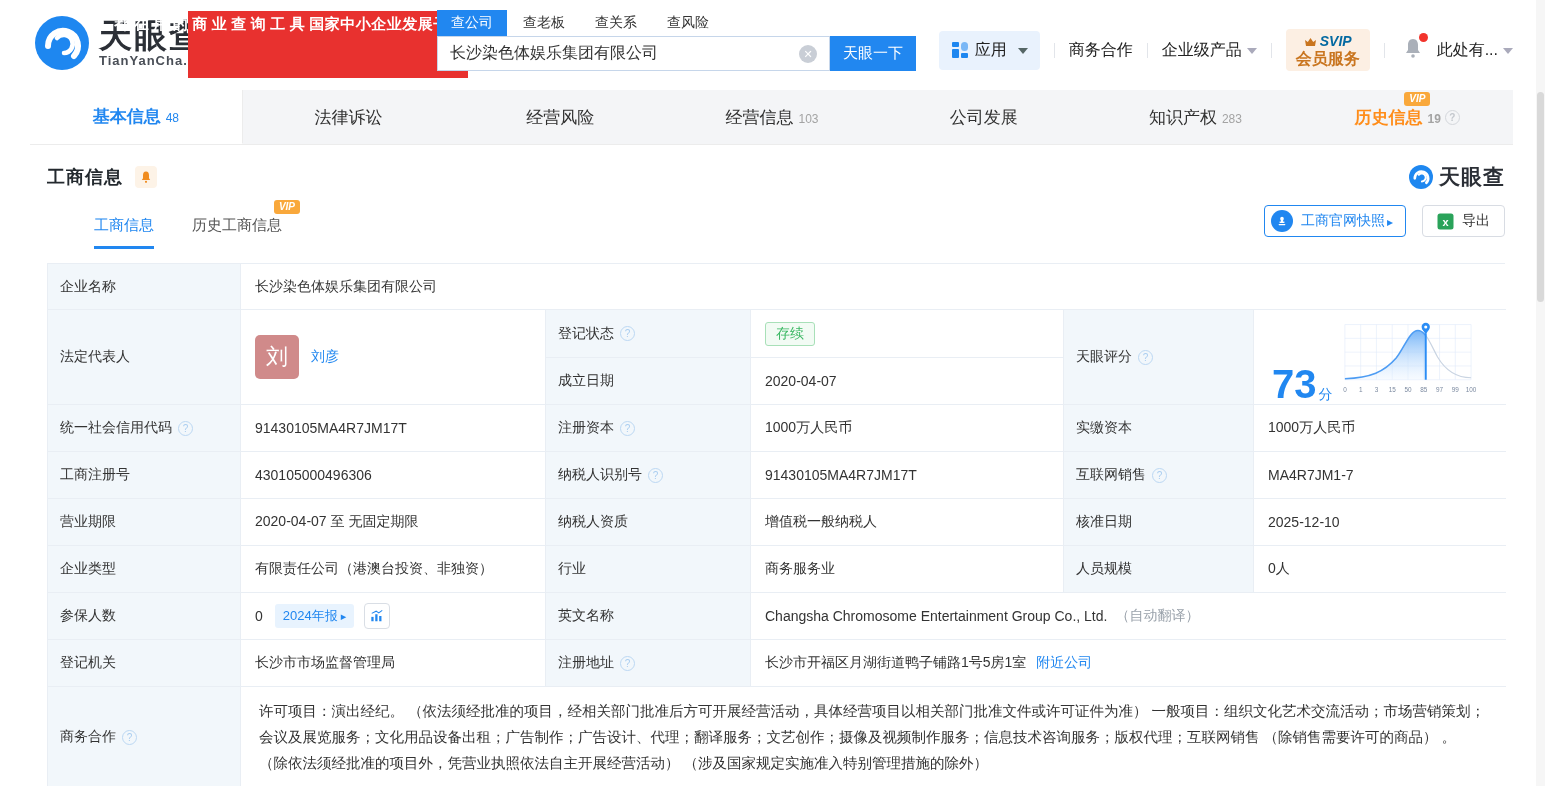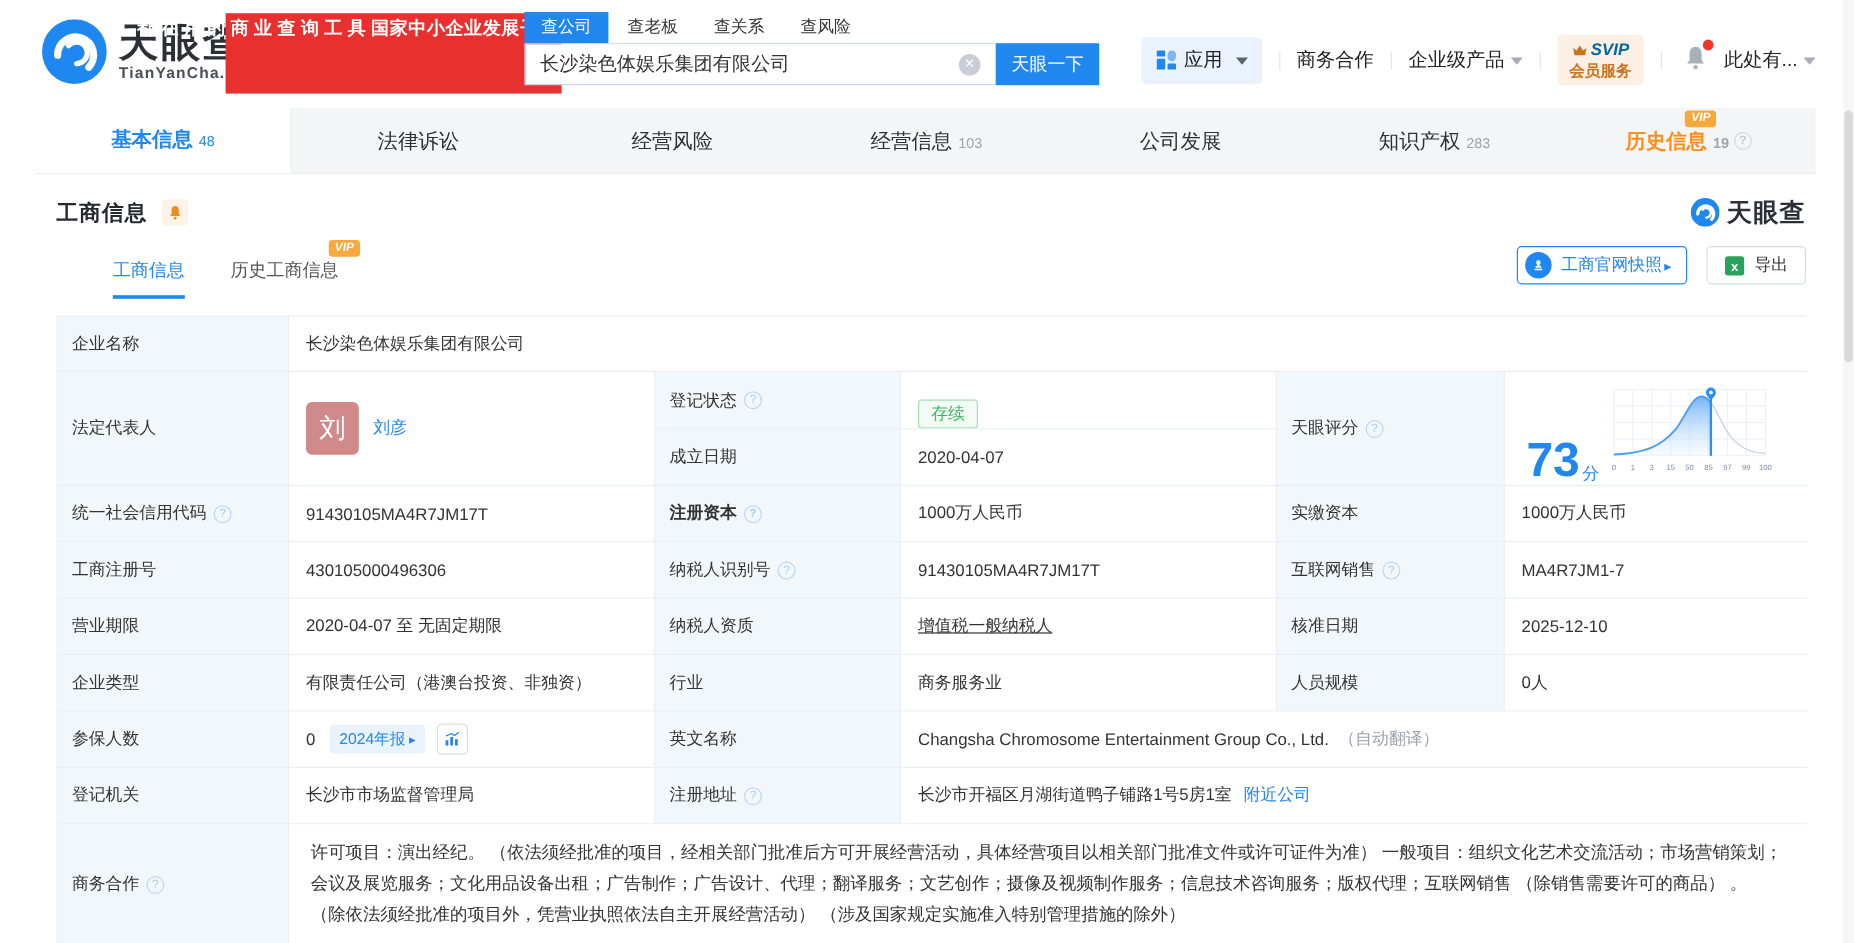--- a/index.html
+++ b/index.html
@@ -46,21 +46,21 @@
   .hdr-right{position:absolute;right:32px;top:28px;display:flex;align-items:center;height:44px;}
   .apps-btn{display:flex;align-items:center;background:#e9f2fd;border-radius:4px;padding:9px 12px;cursor:pointer;}
   .apps-btn .lbl{font-size:16px;color:#222;margin:0 6px;}
   .vdiv{width:1px;height:15px;background:#e2e5ea;margin:0 14px;}
   .nav-link{font-size:16px;color:#222;cursor:pointer;display:flex;align-items:center;white-space:nowrap;}
   .caret{display:inline-block;width:0;height:0;border-left:5px solid transparent;border-right:5px solid transparent;
          border-top:6px solid #566;margin-left:5px;margin-top:2px;}
   .caret.sm{border-top-color:#aab;} 
   .svip{background:#fcefe3;border-radius:4px;padding:4px 10px;text-align:center;cursor:pointer;line-height:17px;}
   .svip-l1{color:#0369a1;font-size:14px;font-weight:bold;font-style:italic;display:flex;align-items:center;justify-content:center;gap:3px;}
-  .svip-l2{color:#c9751f;font-size:13px;font-weight:bold;}
+  .svip-l2{color:#c9751f;font-size:16px;font-weight:bold;}
   .bell-wrap{position:relative;cursor:pointer;margin:0 4px;}
   .red-dot{position:absolute;top:-4px;right:-5px;width:9px;height:9px;border-radius:50%;background:#f2342c;}
 
   
   .main-tabs{margin:0 32px 0 30px;height:55px;display:flex;background:#f4f5f7;border-bottom:1px solid #ececec;}
   .mtab{flex:1;display:flex;align-items:center;justify-content:center;font-size:17px;color:#2f2f2f;cursor:pointer;white-space:nowrap;}
   .mtab .cnt{font-size:12px;color:#a3a3a3;margin-left:5px;margin-top:3px;}
   .mtab.active{background:#fff;color:var(--blue);font-weight:bold;border-right:1px solid #ececec;border-bottom:1px solid #fff;}
   .mtab.active .cnt{color:var(--blue);font-weight:normal;}
   .mtab.orange{color:var(--orange);font-weight:bold;position:relative;}
@@ -296,21 +296,21 @@
 
     <div class="cell lbl" style="grid-column:1;grid-row:2/span 2;">法定代表人</div>
     <div class="cell" style="grid-column:2;grid-row:2/span 2;">
       <span class="avatar">刘</span>
       <span class="legal-name link">刘彦</span>
     </div>
     <div class="cell lbl" style="grid-column:3;grid-row:2;">
       <span>登记状态</span>
         <span class="help"></span>
     </div>
-    <div class="cell" style="grid-column:4;grid-row:2;align-items:flex-end;">
+    <div class="cell" style="grid-column:4;grid-row:2;">
       <span class="badge-green">存续</span>
     </div>
     <div class="cell lbl" style="grid-column:5;grid-row:2/span 2;">
       <span>天眼评分</span>
         <span class="help"></span>
     </div>
     <div class="cell noR score-cell" style="grid-column:6;grid-row:2/span 2;">
       <span class="score-num">73</span>
       <span class="score-unit">分</span>
       <svg width="138" height="84" viewBox="0 0 140 84">
@@ -351,21 +351,21 @@
       </svg>
     </div>
     <div class="cell lbl" style="grid-column:3;grid-row:3;">成立日期</div>
     <div class="cell" style="grid-column:4;grid-row:3;">2020-04-07</div>
 
     <div class="cell lbl" style="grid-column:1;grid-row:4;text-align:right;">
       <span>统一社会信用代码</span>
         <span class="help"></span>
     </div>
     <div class="cell" style="grid-column:2;grid-row:4;">91430105MA4R7JM17T</div>
-    <div class="cell lbl" style="grid-column:3;grid-row:4;font-weight:bold;">
+    <div class="cell lbl" style="grid-column:3;grid-row:4;">
       <span>注册资本</span>
         <span class="help"></span>
     </div>
     <div class="cell" style="grid-column:4;grid-row:4;">1000万人民币</div>
     <div class="cell lbl" style="grid-column:5;grid-row:4;">实缴资本</div>
     <div class="cell noR" style="grid-column:6;grid-row:4;">1000万人民币</div>
 
     <div class="cell lbl" style="grid-column:1;grid-row:5;">工商注册号</div>
     <div class="cell" style="grid-column:2;grid-row:5;">430105000496306</div>
     <div class="cell lbl" style="grid-column:3;grid-row:5;">
@@ -375,21 +375,21 @@
     <div class="cell" style="grid-column:4;grid-row:5;">91430105MA4R7JM17T</div>
     <div class="cell lbl" style="grid-column:5;grid-row:5;">
       <span>互联网销售</span>
         <span class="help"></span>
     </div>
     <div class="cell noR" style="grid-column:6;grid-row:5;">MA4R7JM1-7</div>
 
     <div class="cell lbl" style="grid-column:1;grid-row:6;">营业期限</div>
     <div class="cell" style="grid-column:2;grid-row:6;">2020-04-07 至 无固定期限</div>
     <div class="cell lbl" style="grid-column:3;grid-row:6;">纳税人资质</div>
-    <div class="cell" style="grid-column:4;grid-row:6;text-decoration:underline;">增值税一般纳税人</div>
+    <div class="cell" style="grid-column:4;grid-row:6;">增值税一般纳税人</div>
     <div class="cell lbl" style="grid-column:5;grid-row:6;">核准日期</div>
     <div class="cell noR" style="grid-column:6;grid-row:6;">2025-12-10</div>
 
     <div class="cell lbl" style="grid-column:1;grid-row:7;">企业类型</div>
     <div class="cell" style="grid-column:2;grid-row:7;">有限责任公司（港澳台投资、非独资）</div>
     <div class="cell lbl" style="grid-column:3;grid-row:7;">行业</div>
     <div class="cell" style="grid-column:4;grid-row:7;">商务服务业</div>
     <div class="cell lbl" style="grid-column:5;grid-row:7;">人员规模</div>
     <div class="cell noR" style="grid-column:6;grid-row:7;">0人</div>
 

